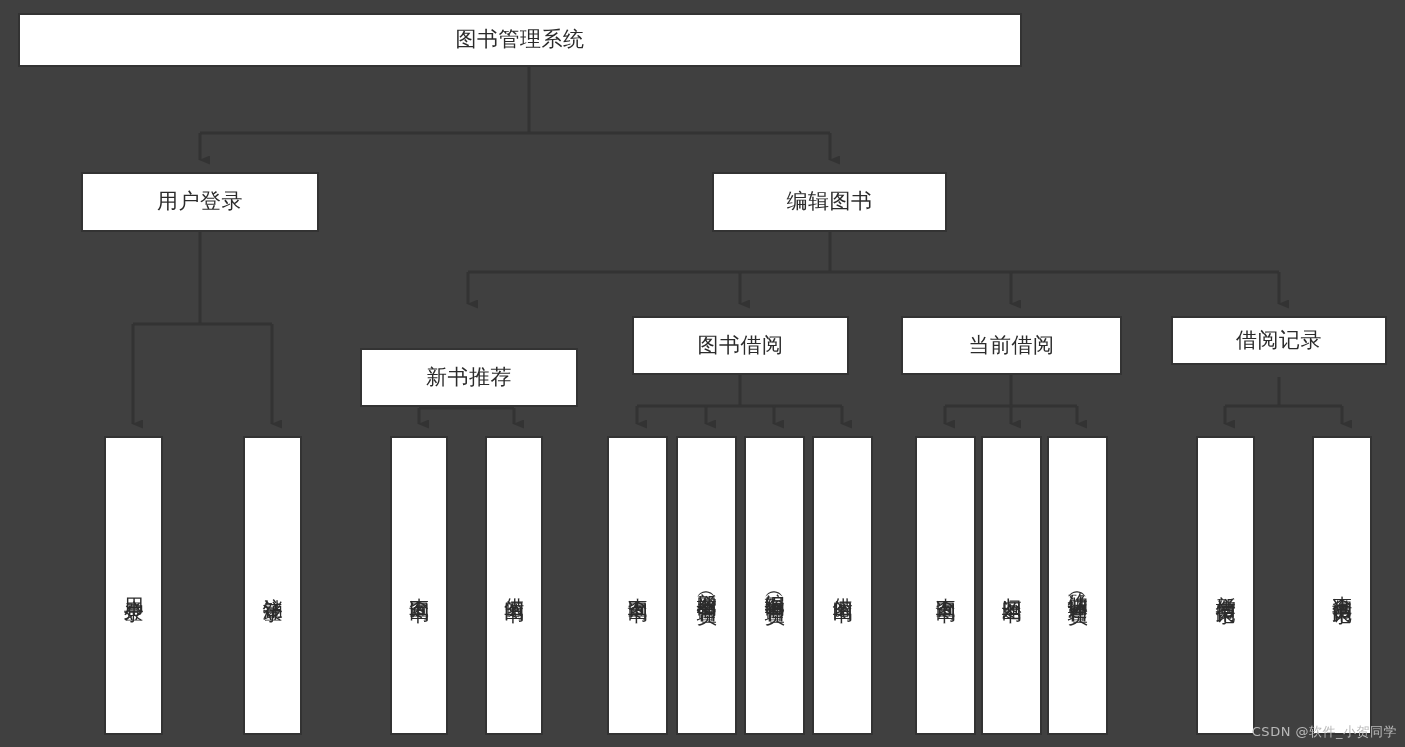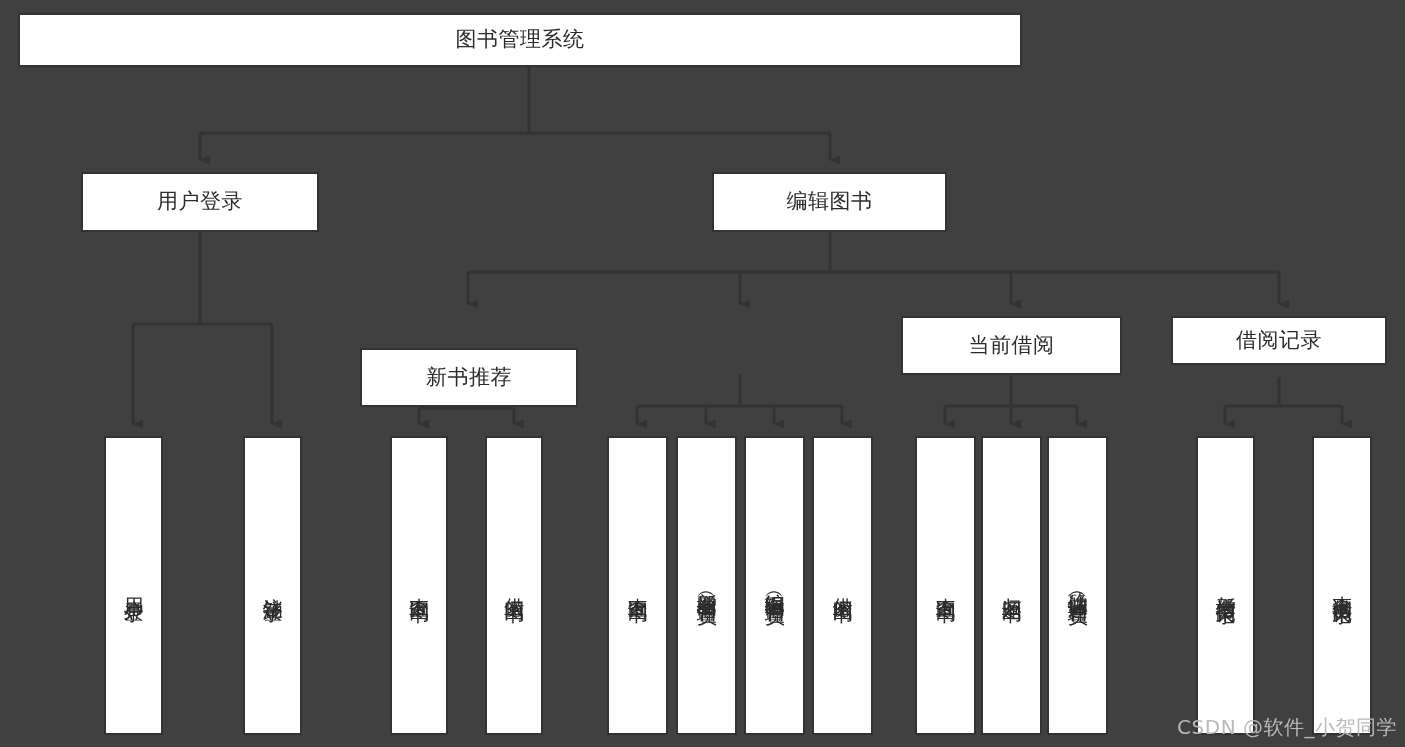--- a/index.html
+++ b/index.html
@@ -50,21 +50,21 @@
     writing-mode: vertical-rl;
     text-orientation: upright;
     letter-spacing: 2px;
     white-space: nowrap;
     display: block;
   }
   .watermark {
     position: absolute;
     right: 8px;
     bottom: 6px;
-    font-size: 20px;
+    font-size: 13px;
     color: #b9b9b9;
     letter-spacing: 0.5px;
     white-space: nowrap;
     pointer-events: none;
   }
 </style>
 </head>
 <body>
 
 <div id="diagram-root">
@@ -126,20 +126,23 @@
   <div class="node node-h" id="node-l1-0" style="left: 81px; top: 172px; width: 238px; height: 60px;">
     <span class="label">用户登录</span>
   </div>
   <div class="node node-h" id="node-l1-1" style="left: 712px; top: 172px; width: 235px; height: 60px;">
     <span class="label">编辑图书</span>
   </div>
 
   <div class="node node-h" id="node-l2-0" style="left: 360px; top: 316px; width: 218px; height: 59px; margin-top: 32px;">
     <span class="label">新书推荐</span>
   </div>
+  <div class="node node-h" id="node-l2-1" style="left: 632px; top: 316px; width: 217px; height: 59px;">
+    <span class="label">图书借阅</span>
+  </div>
   <div class="node node-h" id="node-l2-2" style="left: 901px; top: 316px; width: 221px; height: 59px;">
     <span class="label">当前借阅</span>
   </div>
   <div class="node node-h" id="node-l2-3" style="left: 1171px; top: 316px; width: 216px; height: 49px;">
     <span class="label">借阅记录</span>
   </div>
 
   <div class="node node-v" id="node-leaf-0" style="left: 104px; top: 436px; width: 59px; height: 299px;">
     <span class="label">用户登录</span>
   </div>

